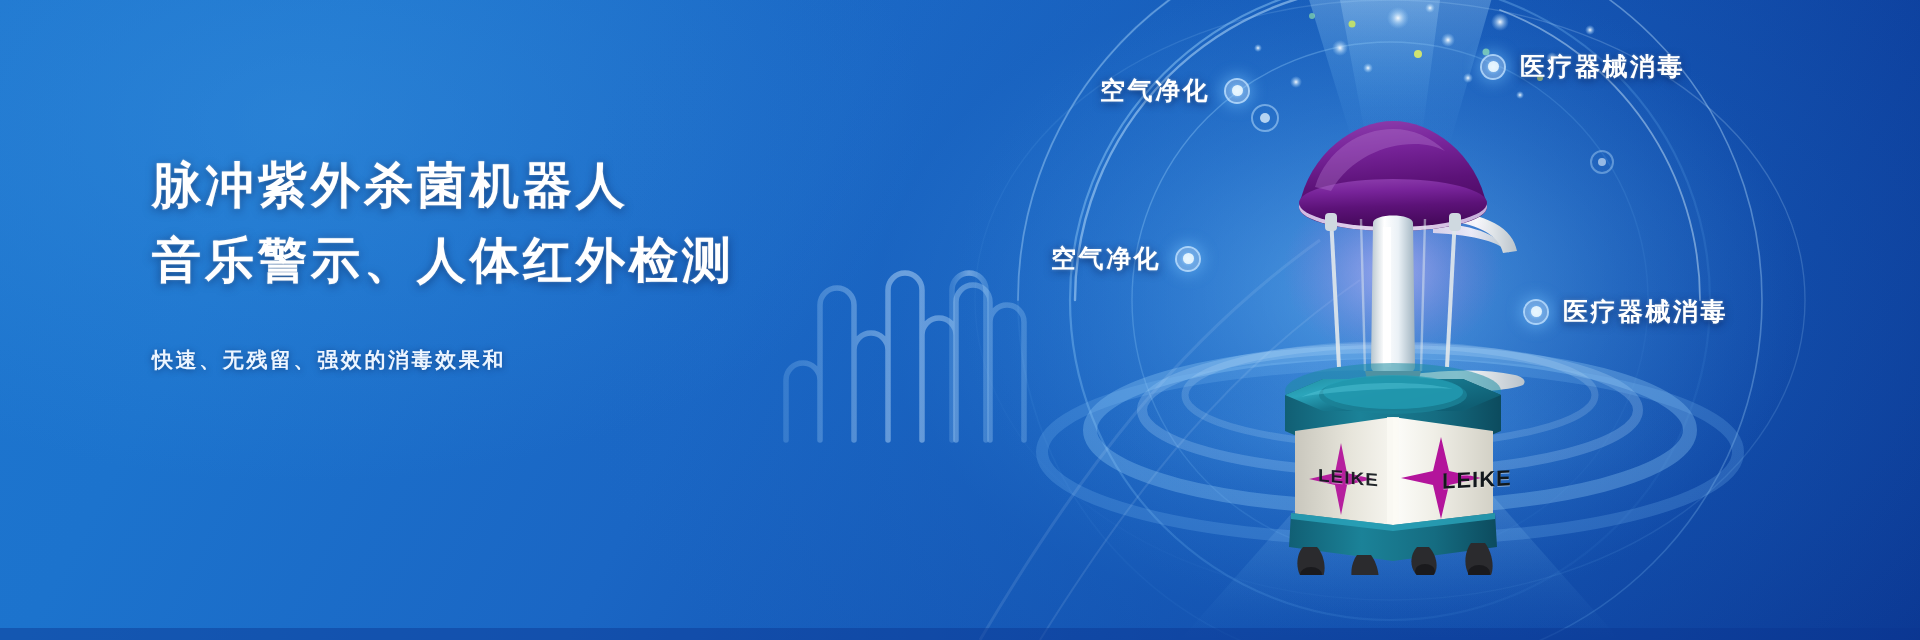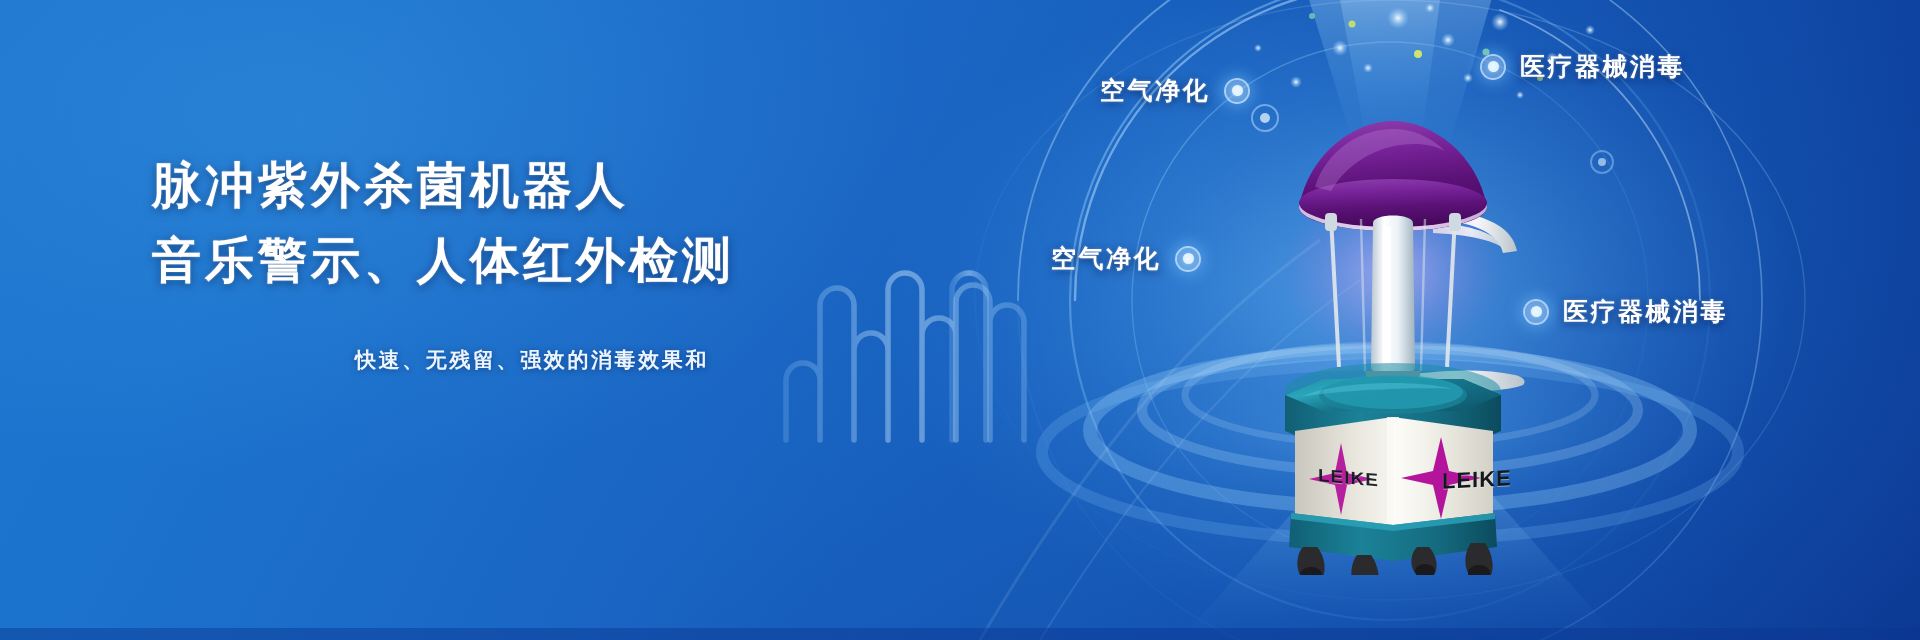--- a/index.html
+++ b/index.html
@@ -20,21 +20,21 @@
     color:#ffffff;font-size:49px;letter-spacing:4px;line-height:1.45;
     font-family:"DejaVu Serif","Liberation Serif",serif;font-weight:700;
     text-shadow:0 2px 10px rgba(0,22,70,.55), 0 0 2px rgba(255,255,255,.5);
     white-space:nowrap;
   }
   .title-line.second{margin-top:4px;}
   .desc{margin-top:42px;}
   .desc-line{
     color:#ecf5ff;font-size:21px;letter-spacing:2.6px;line-height:2.1;
     font-family:"DejaVu Serif","Liberation Serif",serif;font-weight:600;
-    text-shadow:0 1px 6px rgba(0,25,75,.5);white-space:nowrap;text-align:center;
+    text-shadow:0 1px 6px rgba(0,25,75,.5);white-space:nowrap;
   }
 
   
   .callout{position:absolute;display:flex;align-items:center;gap:14px;white-space:nowrap;}
   .callout .lbl{
     color:#ffffff;font-size:25px;font-weight:700;letter-spacing:2.5px;
     font-family:"DejaVu Serif","Liberation Serif",serif;
     text-shadow:0 2px 9px rgba(0,25,80,.75), 0 0 3px rgba(190,225,255,.5);
   }
   .dot{

